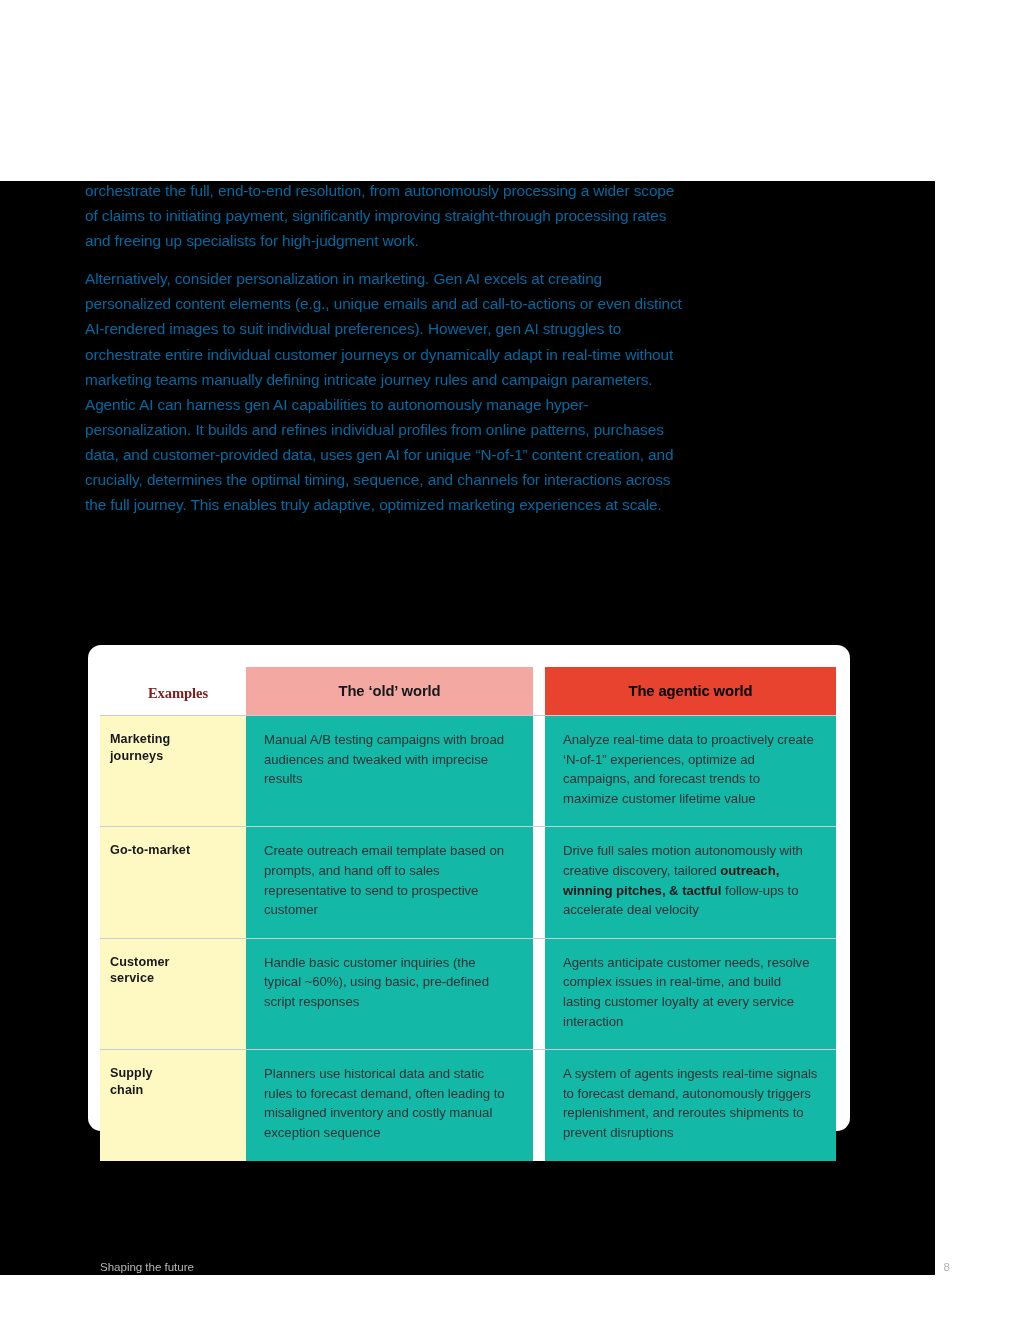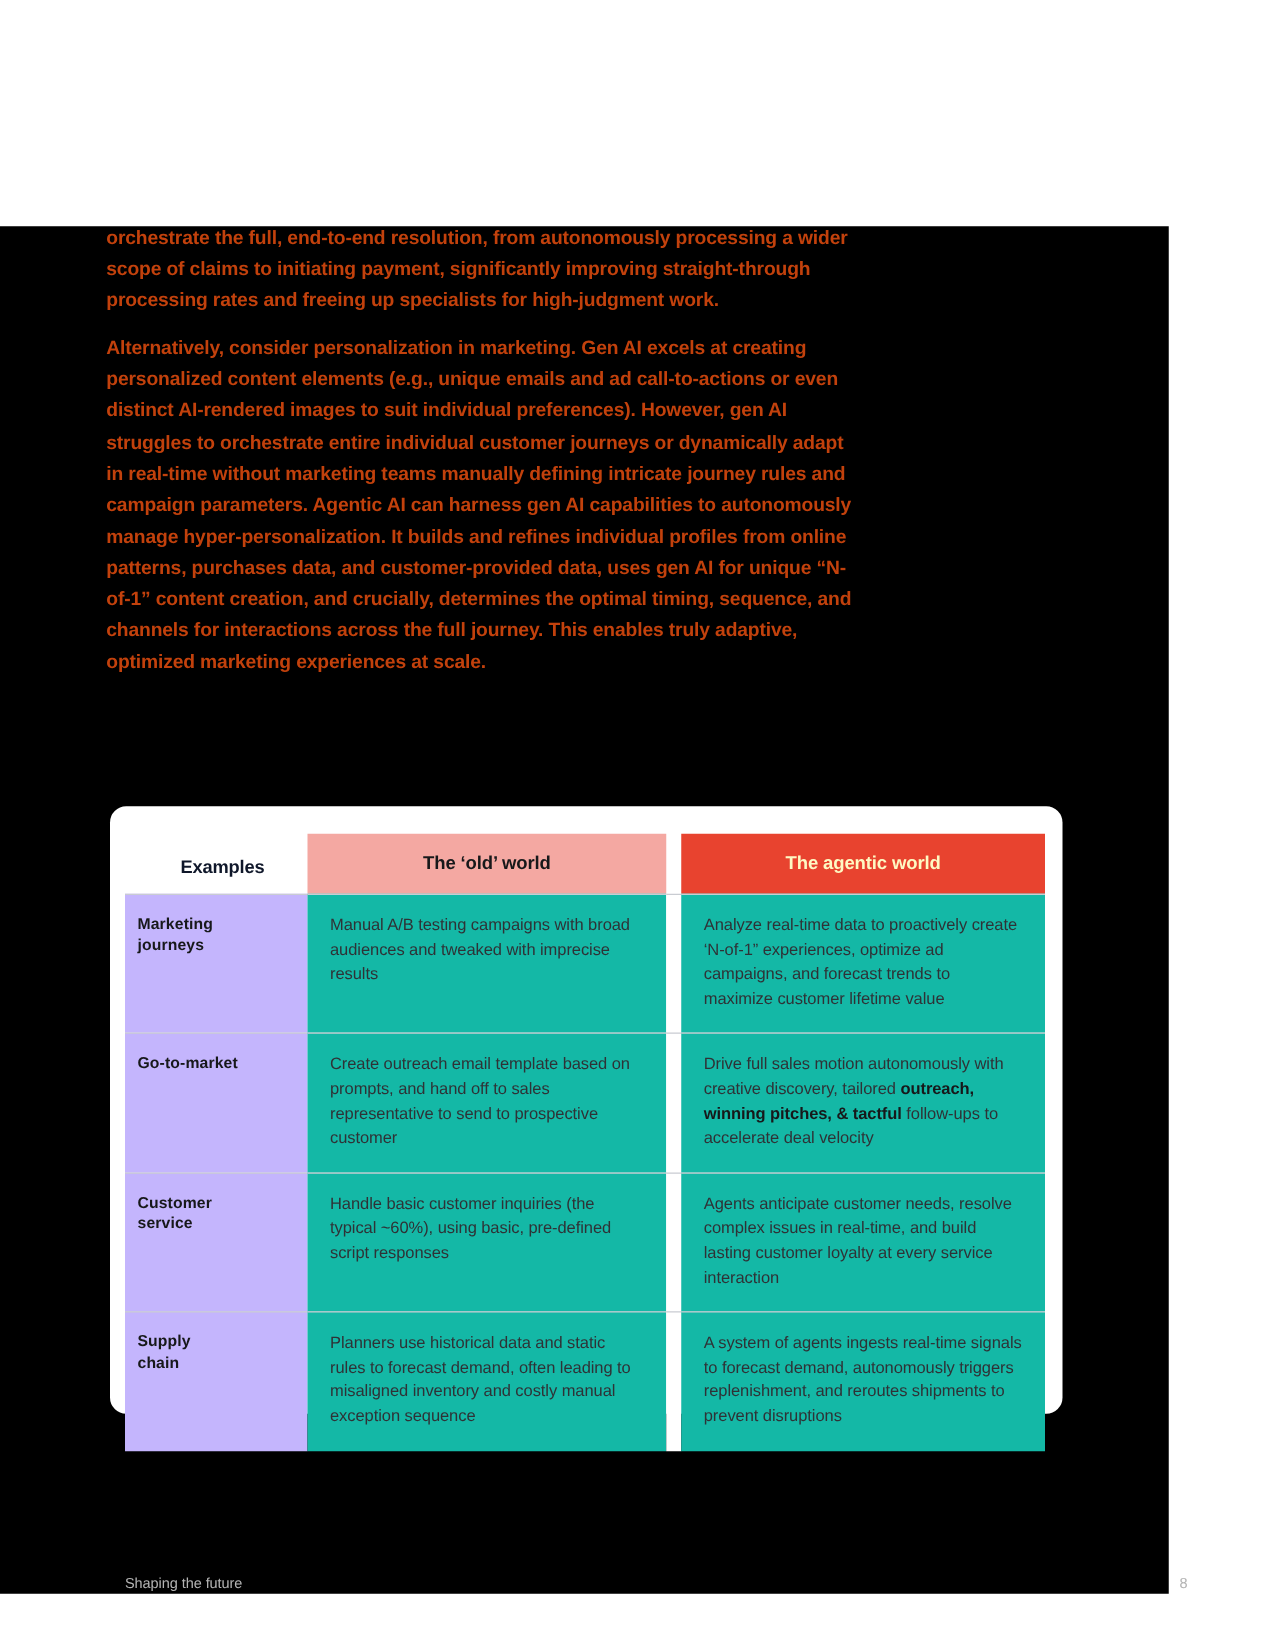--- a/index.html
+++ b/index.html
@@ -27,26 +27,26 @@
   }
 
   
   #prose {
     position: absolute;
     left: 85px;
     top: 178px;
     width: 605px;
   }
   .para {
-    color: #c2410c;
+    color: #0369a1;
     font-size: 15.4px;
     line-height: 25.1px;
     letter-spacing: -0.1px;
     margin: 0 0 13px 0;
-    font-weight: 700;
+    font-weight: 400;
   }
 
   
   #table-card {
     position: absolute;
     left: 88px;
     top: 645px;
     width: 762px;
     height: 486px;
     background: #ffffff;
@@ -70,54 +70,55 @@
   .tbl col.c3 { width: 291px; }
 
   
   .hdr-cell {
     padding: 0;
     vertical-align: bottom;
   }
   .hdr-examples {
     font-size: 14.6px;
     font-weight: 700;
-    color: #0f172a;
+    color: #7f1d1d;
     padding: 0 0 13px 10px;
     letter-spacing: -0.1px;
     white-space: nowrap;
+    font-family: Liberation Serif, serif;
   }
   .hdr-band {
     height: 48px;
     display: flex;
     align-items: center;
     justify-content: center;
     font-size: 14.8px;
     font-weight: 700;
     letter-spacing: -0.1px;
     text-align: right;
   }
   .hdr-old {
     background: #f4a8a2;
     color: #17181a;
   }
   .hdr-agentic {
     background: #e8432f;
-    color: #fef9c3;
+    color: #000000;
   }
 
   
   .lbl-cell {
     padding: 15px 10px 18px 10px;
     vertical-align: top;
     font-size: 12.6px;
     font-weight: 700;
     color: #17181a;
     line-height: 16.5px;
     letter-spacing: 0.1px;
-    background: #c4b5fd;
+    background: #fef9c3;
     border-top: 1.4px solid #c9ccd2;
   }
   .txt-cell {
     padding: 14px 18px 18px 18px;
     vertical-align: top;
     font-size: 13.2px;
     font-weight: 400;
     color: #2f3236;
     line-height: 19.6px;
     letter-spacing: -0.05px;

